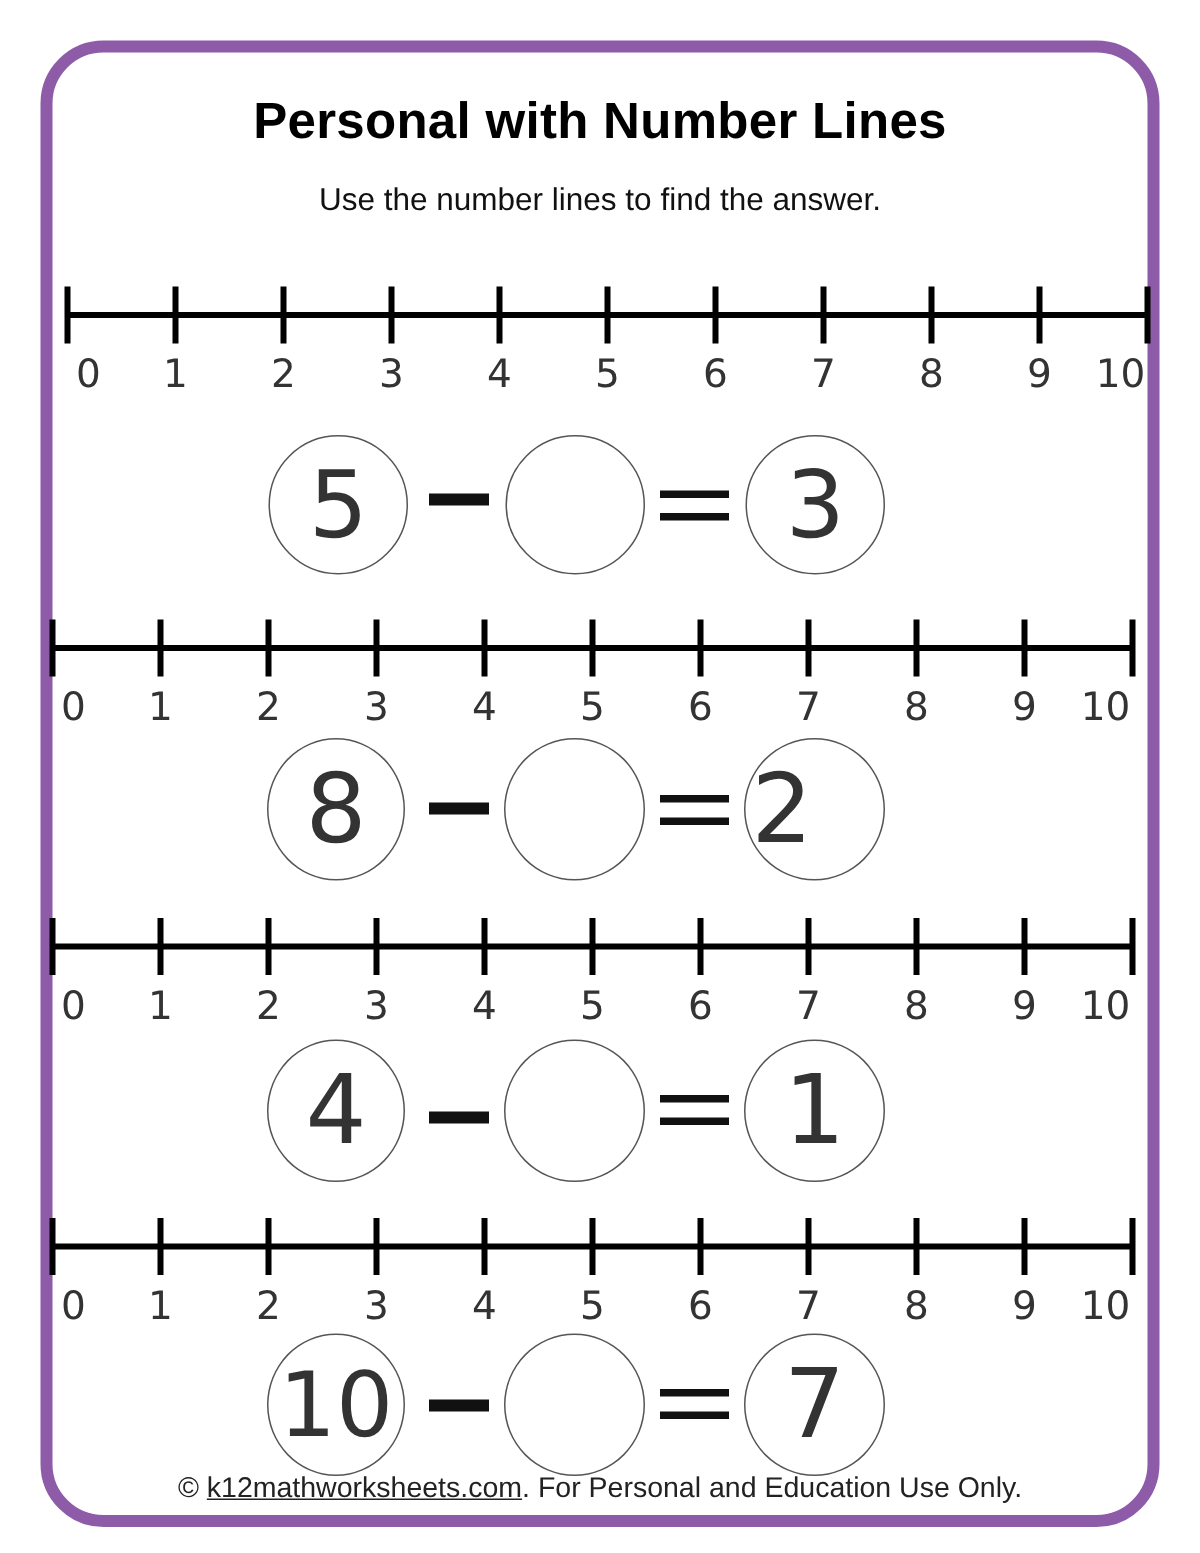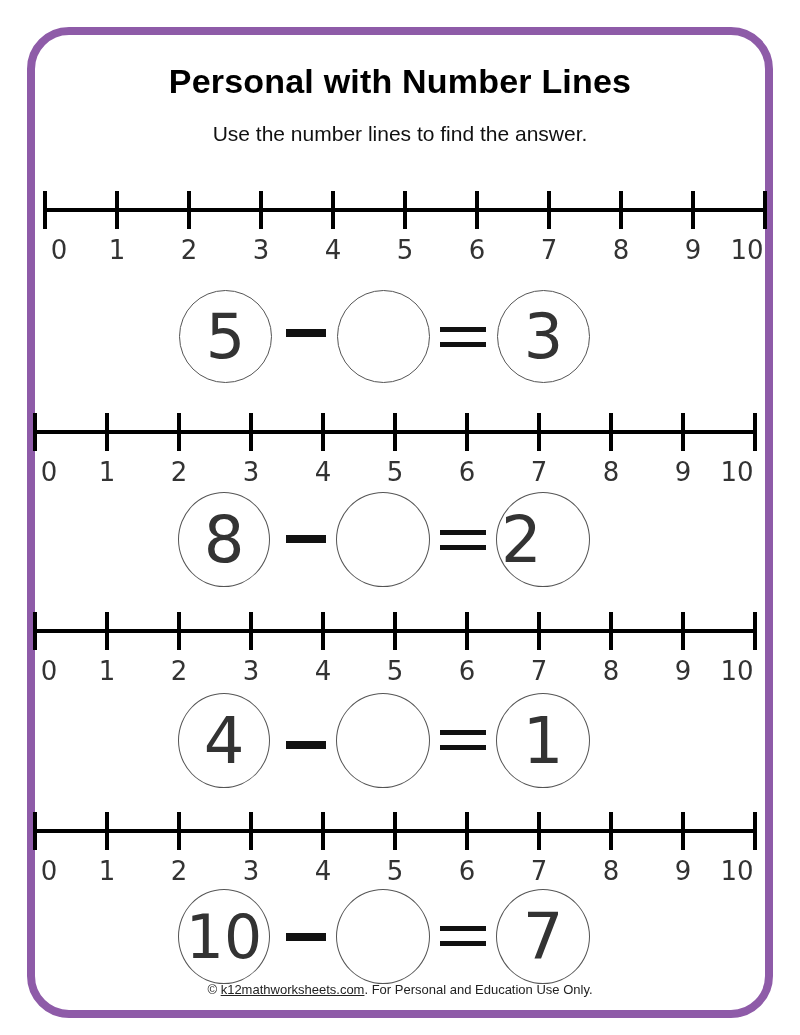--- a/index.html
+++ b/index.html
@@ -29,21 +29,21 @@
     display: flex; align-items: center; justify-content: center;
     font-family: "DejaVu Sans", sans-serif; color: #333; box-sizing: border-box;
   }
   .minus { position: absolute; height: 8px; background: #111; }
   .equals { position: absolute; height: 20px; }
   .equals::before, .equals::after { content: ""; position: absolute; left: 0; right: 0; height: 5px; background: #111; }
   .equals::before { top: 0; }
   .equals::after { bottom: 0; }
   .footer {
     position: absolute; left: 0; width: 800px; top: 982px; text-align: center;
-    font-family: "Liberation Sans", sans-serif; font-size: 13px; color: #222;
+    font-family: "Liberation Sans", sans-serif; font-size: 19px; color: #222;
   }
   .footer .link { text-decoration: underline; }
 </style>
 </head>
 <body>
 
 <div class="frame"></div>
 
 <div class="title">Personal with Number Lines</div>
 <div class="subtitle">Use the number lines to find the answer.</div>

